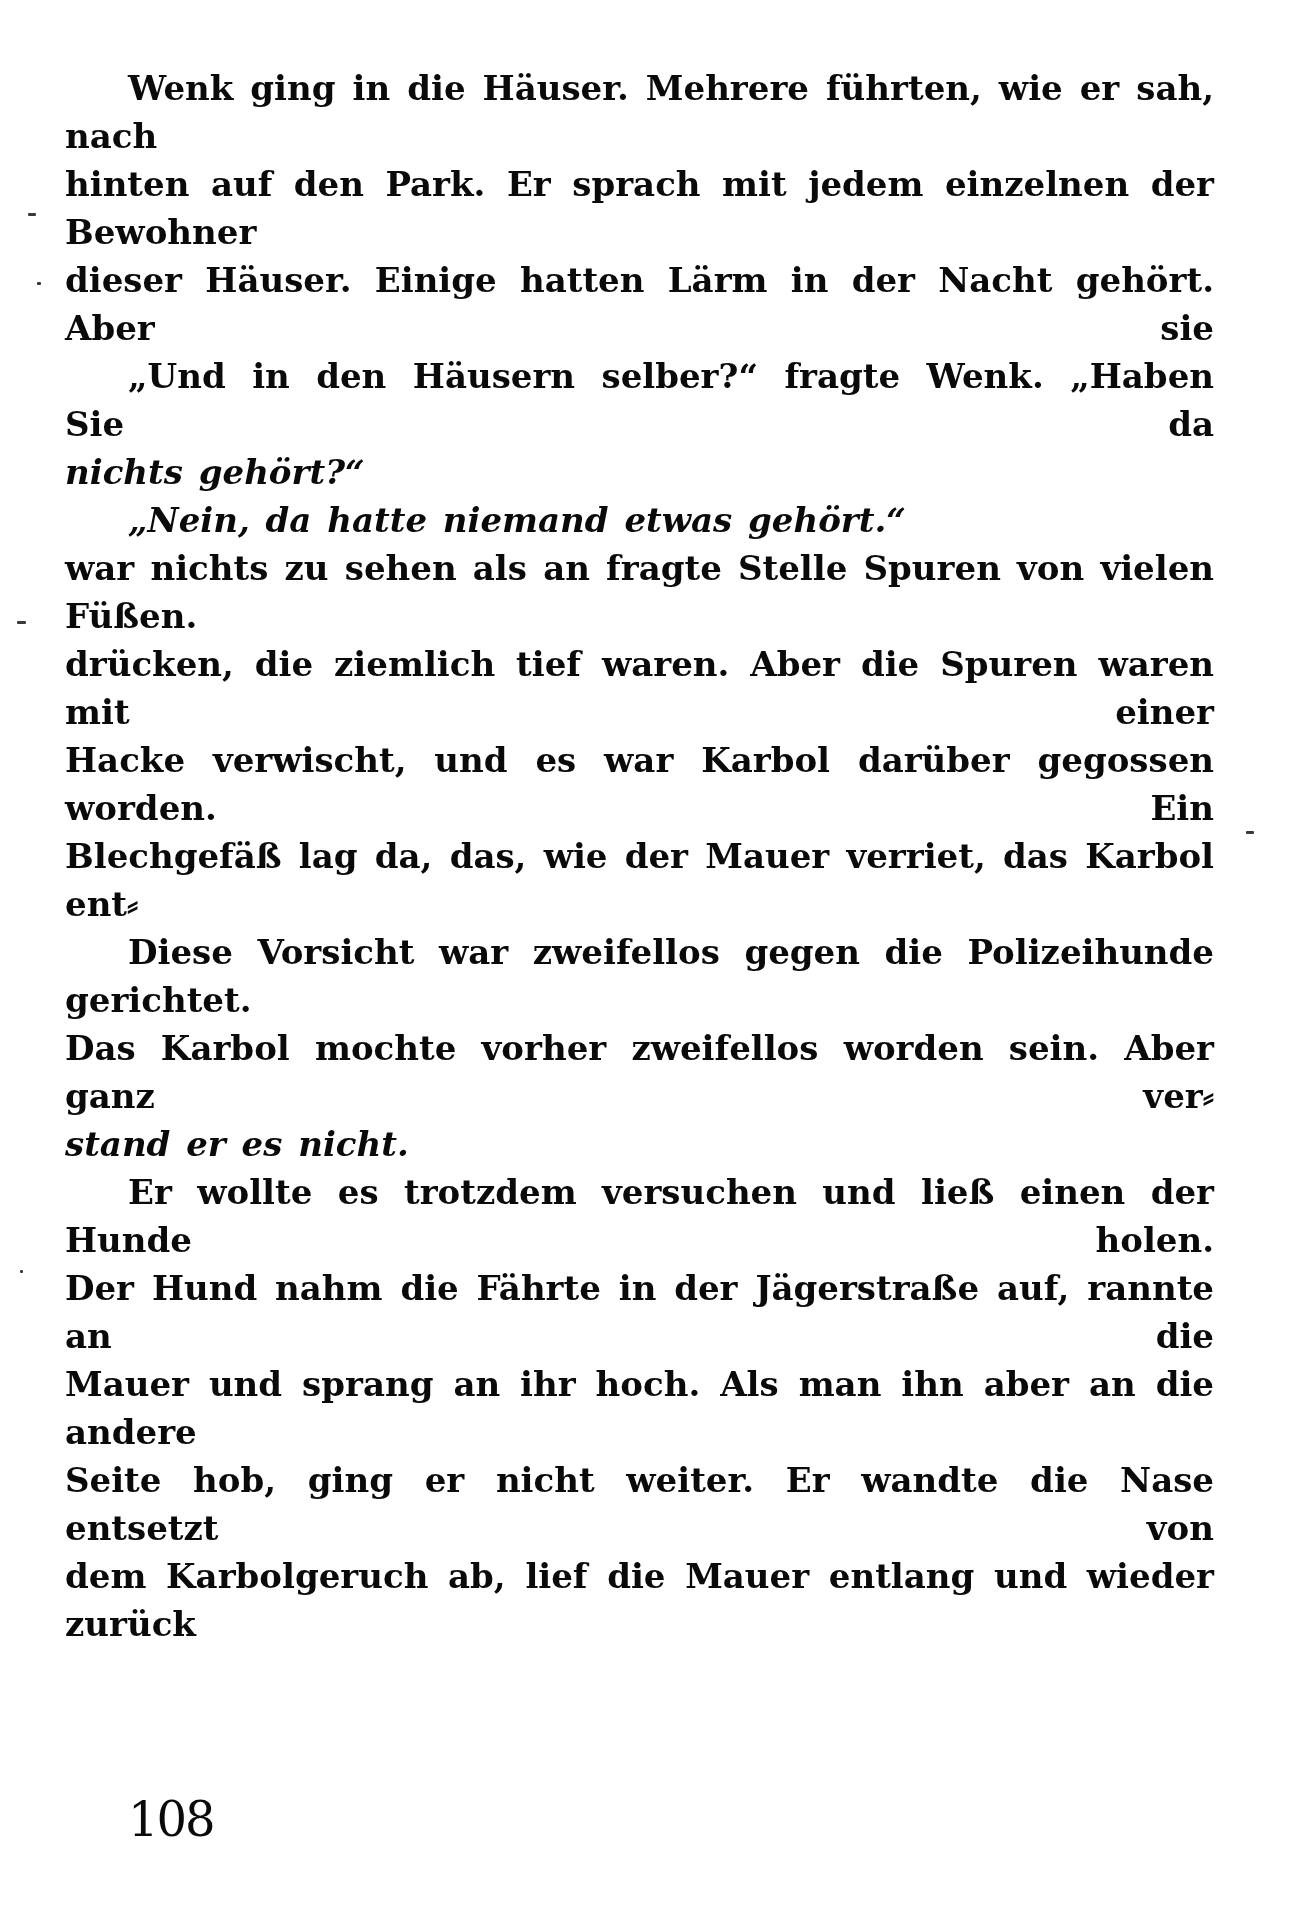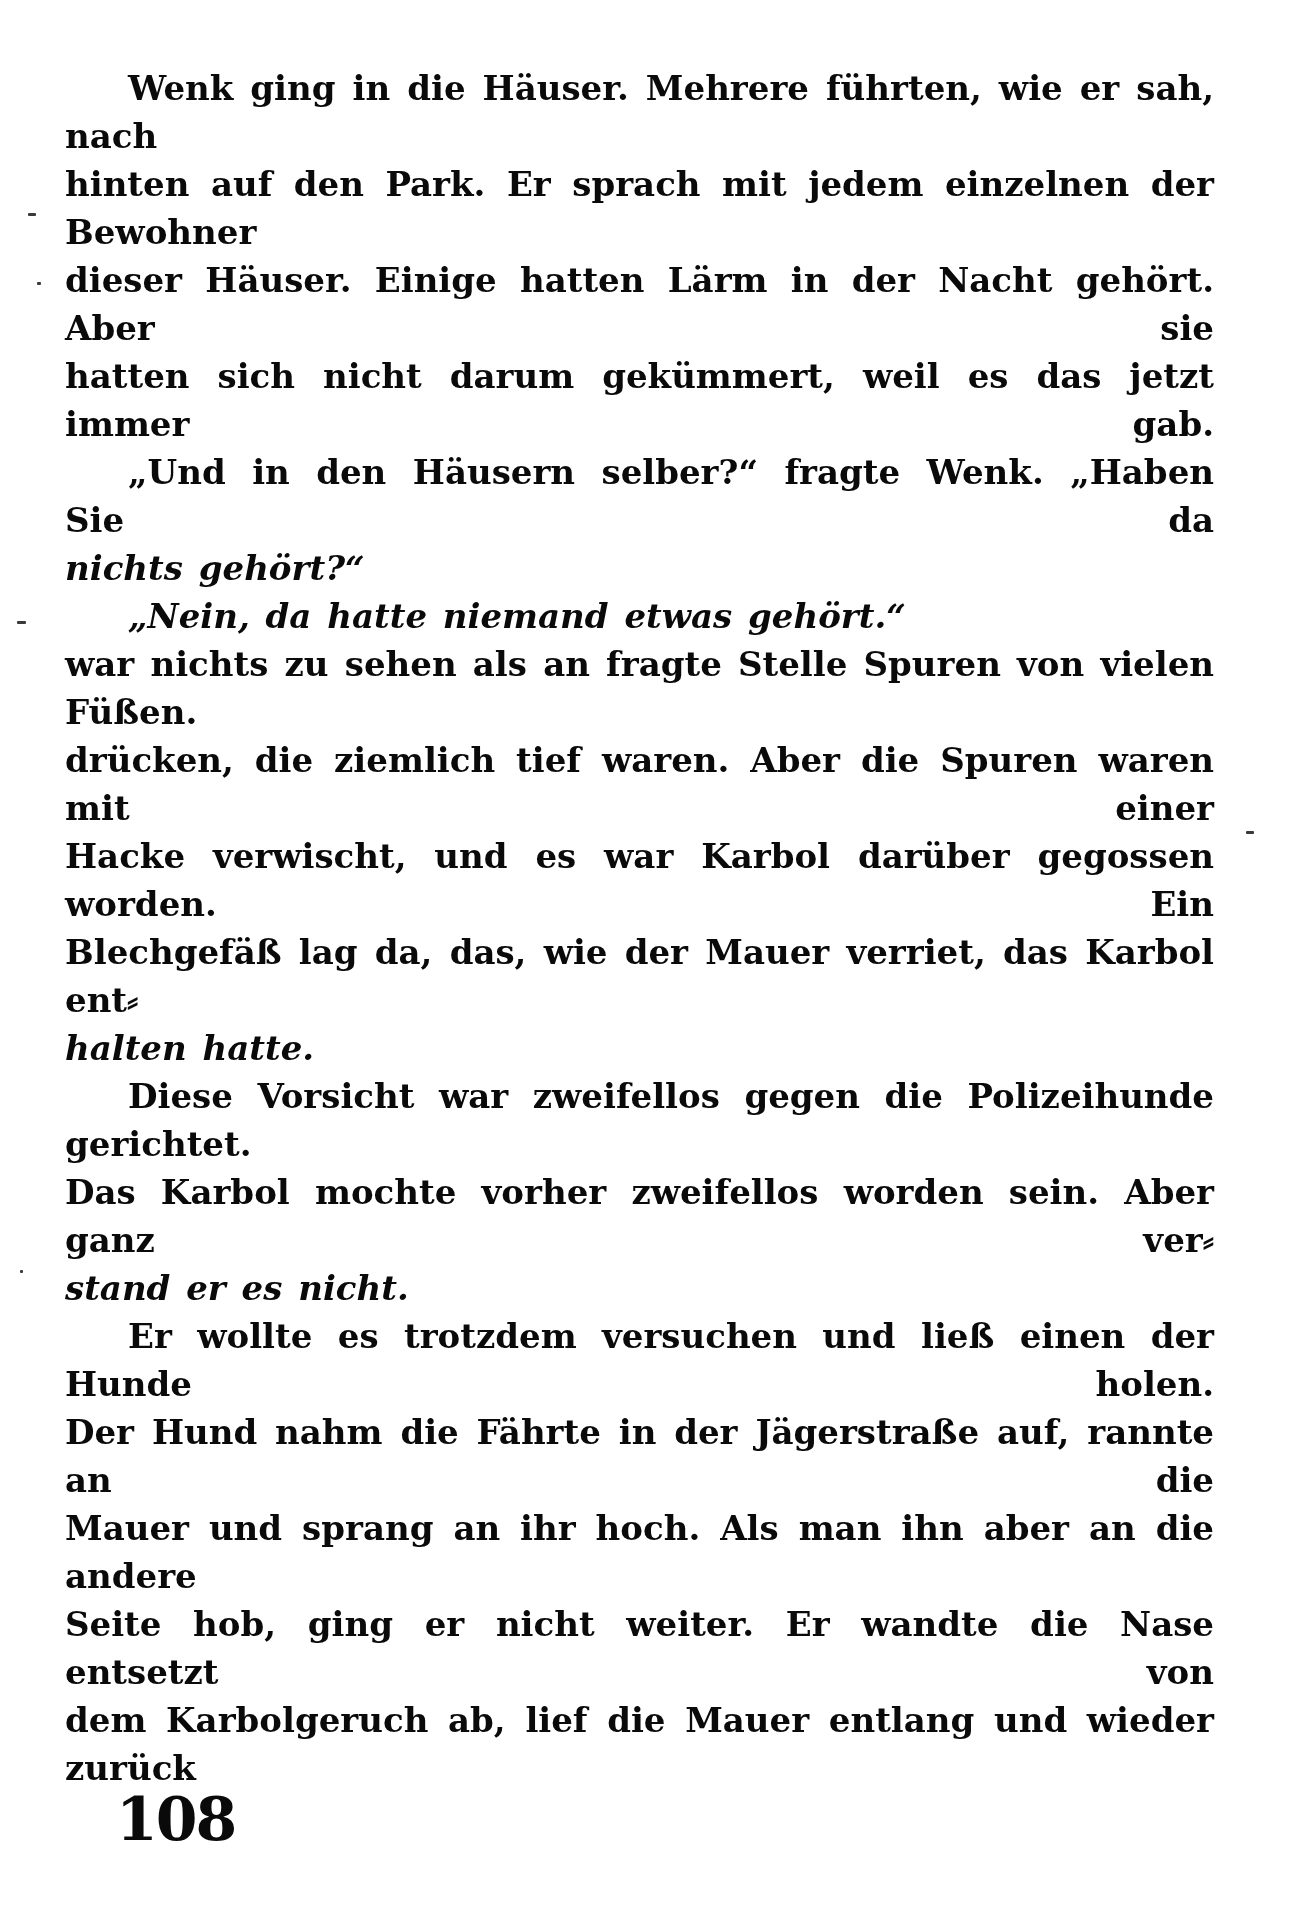--- a/index.html
+++ b/index.html
@@ -39,24 +39,24 @@
   .line.short {
     text-align-last: left;
     font-style: italic;
     -moz-text-align-last: left;
   }
   .line.indent {
     text-indent: 63px;
   }
   .page-number {
     position: absolute;
-    left: 116px;
+    left: 128px;
     top: 1795px;
-    font-size: 60px;
-    font-weight: bold;
+    font-size: 48px;
+    font-weight: normal;
     line-height: 48px;
     letter-spacing: -2px;
   }
   .speck {
     position: absolute;
     background: #3a3a3a;
     border-radius: 1px;
   }
   .speck.s1 { left: 28px;  top: 213px; width: 8px; height: 3px; }
   .speck.s2 { left: 37px;  top: 282px; width: 4px; height: 3px; }
@@ -66,35 +66,33 @@
 </style>
 </head>
 <body>
 
 <div class="page">
   <div class="text-block" id="text-block">
       <div class="paragraph">
         <div class="line indent">Wenk ging in die Häuser. Mehrere führten, wie er sah, nach</div>
         <div class="line">hinten auf den Park. Er sprach mit jedem einzelnen der Bewohner</div>
         <div class="line">dieser Häuser. Einige hatten Lärm in der Nacht gehört. Aber sie</div>
-        <div class="line">hatten sich nicht darum gekümmert, weil es das jetzt immer gab.</div>
       </div>
       <div class="paragraph">
         <div class="line indent">„Und in den Häusern selber?“ fragte Wenk. „Haben Sie da</div>
         <div class="line short">nichts gehört?“</div>
       </div>
       <div class="paragraph">
         <div class="line indent short">„Nein, da hatte niemand etwas gehört.“</div>
       </div>
       <div class="paragraph">
         <div class="line">war nichts zu sehen als an fragte Stelle Spuren von vielen Füßen.</div>
         <div class="line">drücken, die ziemlich tief waren. Aber die Spuren waren mit einer</div>
         <div class="line">Hacke verwischt, und es war Karbol darüber gegossen worden. Ein</div>
         <div class="line">Blechgefäß lag da, das, wie der Mauer verriet, das Karbol ent⸗</div>
-        <div class="line short">halten hatte.</div>
       </div>
       <div class="paragraph">
         <div class="line indent">Diese Vorsicht war zweifellos gegen die Polizeihunde gerichtet.</div>
         <div class="line">Das Karbol mochte vorher zweifellos worden sein. Aber ganz ver⸗</div>
         <div class="line short">stand er es nicht.</div>
       </div>
       <div class="paragraph">
         <div class="line indent">Er wollte es trotzdem versuchen und ließ einen der Hunde holen.</div>
         <div class="line">Der Hund nahm die Fährte in der Jägerstraße auf, rannte an die</div>
         <div class="line">Mauer und sprang an ihr hoch. Als man ihn aber an die andere</div>

